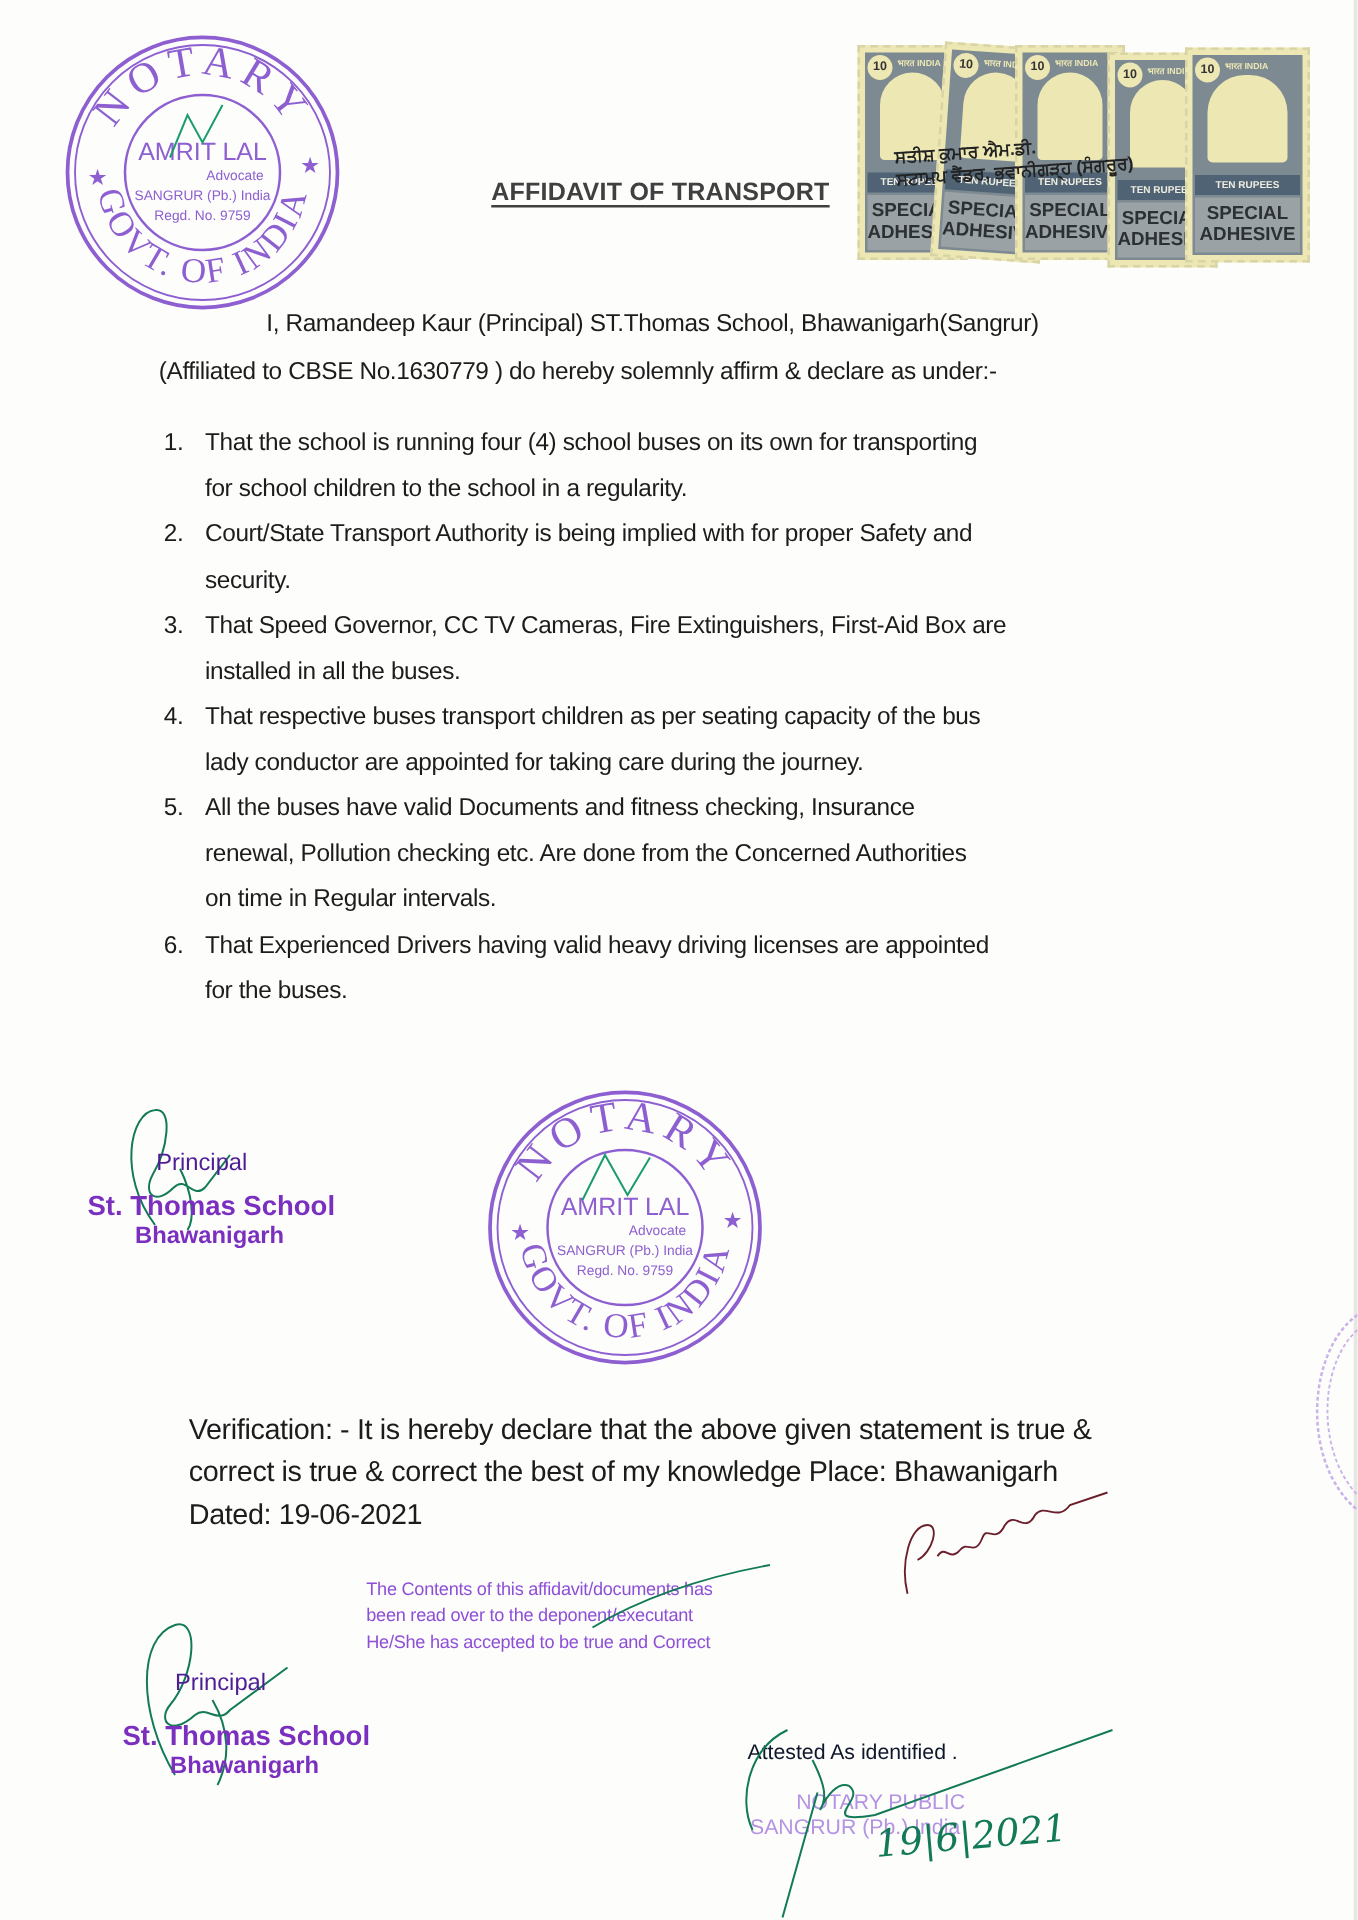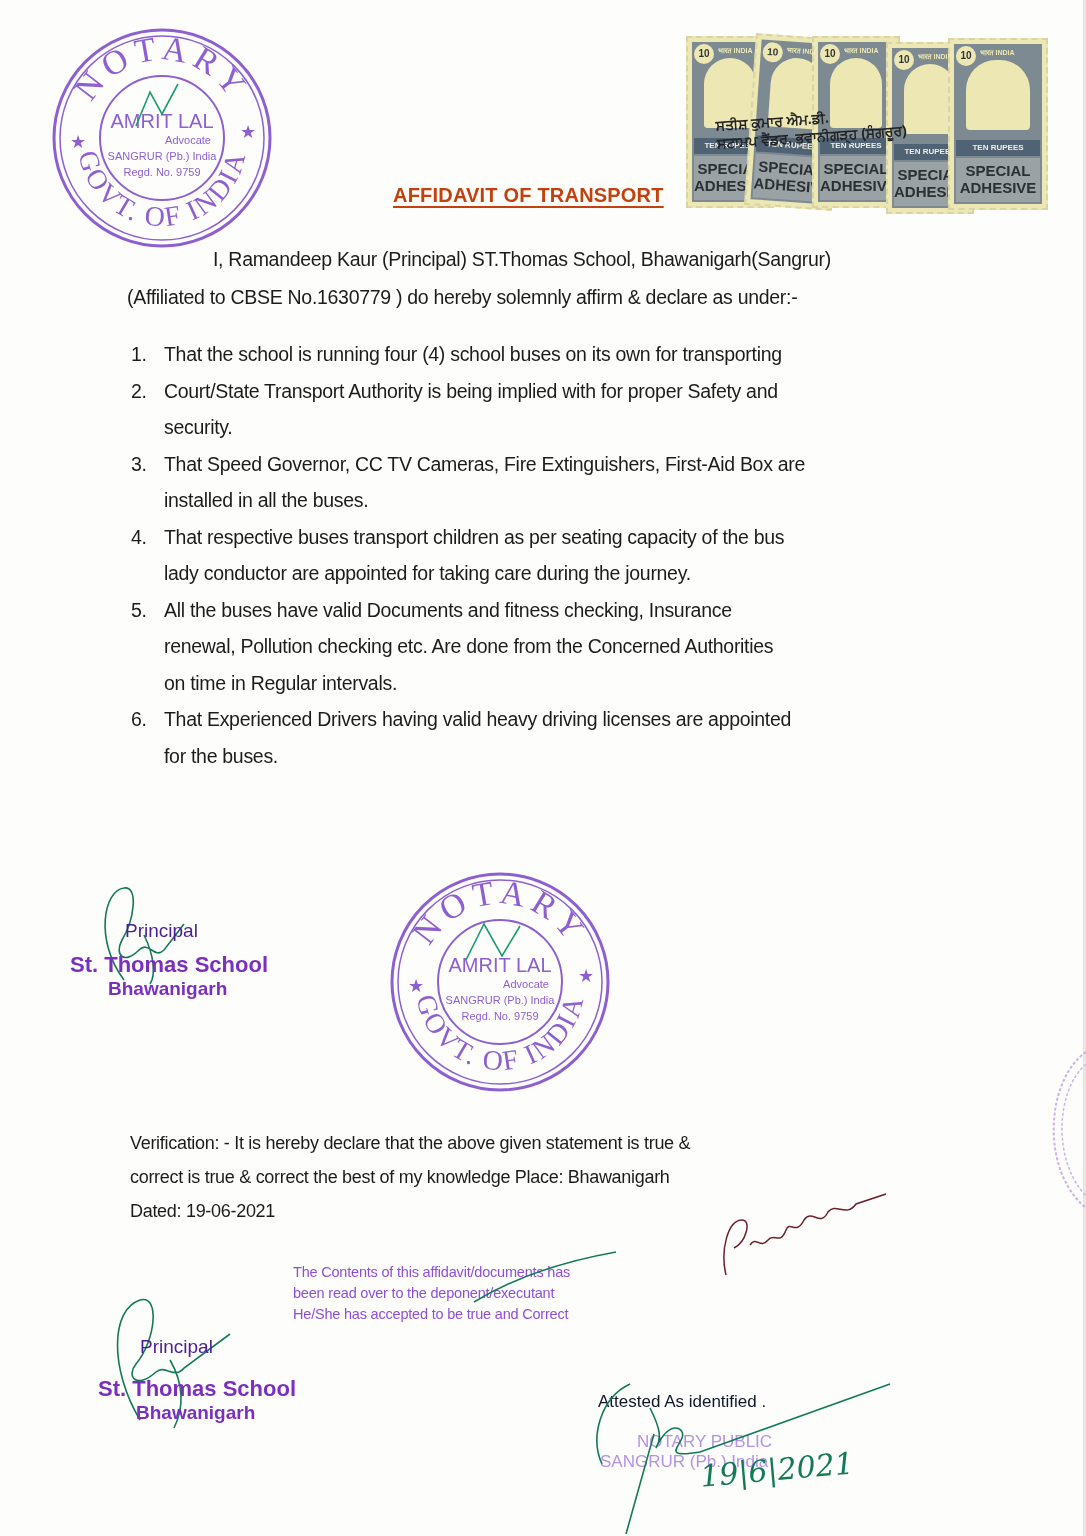--- a/index.html
+++ b/index.html
@@ -14,21 +14,21 @@
     
     .stamp { position: absolute; color: #8d5fd0; }
     .stamp svg { width: 100%; height: 100%; display: block; }
     .stamp-text { fill: #8d5fd0; font-family: "Liberation Serif", serif; }
     .stamp-inner { fill: #8d5fd0; font-family: "Liberation Sans", sans-serif; }
 
     .title {
       position: absolute; left: 393px; top: 143px;
       font-family: "Liberation Sans", sans-serif; font-weight: bold;
       font-size: 20px; letter-spacing: 0.2px; text-decoration: underline;
-      text-underline-offset: 4px; color: #c2410c; margin-top: 41px;
+      text-underline-offset: 4px; color: #404040;
     }
 
     
     .rev-stamps { position: absolute; left: 686px; top: 26px; width: 368px; height: 190px; }
     .rev { position: absolute; top: 10px; width: 88px; height: 172px; background: #ece7b3;
            border: 2px dashed #d9d4a5; box-sizing: border-box; }
     .rev .face { position: absolute; left: 4px; right: 4px; top: 4px; bottom: 4px; background: #7d8a92; }
     .rev .emblem { position: absolute; left: 16px; right: 16px; top: 20px; height: 70px; background: #ece7b3;
            border-radius: 30px 30px 4px 4px; }
     .rev .band { position: absolute; left: 6px; right: 6px; top: 100px; height: 16px; background: #4f6375;
@@ -48,21 +48,21 @@
     }
     .intro-line { position: absolute; white-space: nowrap; }
     .list { position: absolute; left: 131px; top: 336px; width: 820px; margin: 0; padding: 0; list-style: none; }
     .list li { position: relative; padding-left: 33px; line-height: 36.5px; margin-bottom: 0; }
     .list li .num { position: absolute; left: 0; top: 0; }
     .principal-label { position: absolute; font-size: 19px; color: #4c1d95; }
     .school-stamp { position: absolute; color: #7b2fbf; font-weight: bold; font-family: "Liberation Sans", sans-serif; }
     .school-stamp .s1 { font-size: 22px; white-space: nowrap; }
     .school-stamp .s2 { font-size: 19px; white-space: nowrap; padding-left: 38px; }
 
-    .verification { position: absolute; left: 130px; top: 1126px; width: 800px; font-size: 18px; line-height: 34px; letter-spacing: -0.3px; }
+    .verification { position: absolute; left: 151px; top: 1126px; width: 800px; font-size: 23px; line-height: 34px; letter-spacing: -0.3px; }
 
     .notary-note { position: absolute; left: 293px; top: 1262px; color: #8e4fd6; font-size: 14.5px; line-height: 21px; font-family: "Liberation Sans", sans-serif; letter-spacing: -0.2px; }
 
     .attested { position: absolute; left: 598px; top: 1392px; color: #0f172a; font-size: 17px; }
     .notary-public { position: absolute; left: 637px; top: 1432px; color: #b493e2; font-size: 17px; }
     .notary-place { position: absolute; left: 600px; top: 1452px; color: #b493e2; font-size: 17px; }
 
     .sig { position: absolute; pointer-events: none; }
     .handwritten-date { position: absolute; left: 700px; top: 1452px; color: #137a58;
            font-family: "DejaVu Serif", serif; font-style: italic; font-size: 30px; transform: rotate(-5deg); }
@@ -143,20 +143,21 @@
 </div>
 
 <div class="body-text">
   <div class="intro-line" style="left:213px; top:248px;">I, Ramandeep Kaur (Principal) ST.Thomas School, Bhawanigarh(Sangrur)</div>
   <div class="intro-line" style="left:127px; top:286px;">(Affiliated to CBSE No.1630779 ) do hereby solemnly affirm &amp; declare as under:-</div>
 
   <ol class="list">
     <li>
       <span class="num">1.</span>
       <div>That the school is running four  (4) school buses on its own for transporting</div>
+      <div>for  school children to the school in a regularity.</div>
     </li>
     <li>
       <span class="num">2.</span>
       <div>Court/State Transport Authority is being implied with for proper Safety and</div>
       <div>security.</div>
     </li>
     <li>
       <span class="num">3.</span>
       <div>That Speed Governor, CC TV Cameras, Fire Extinguishers, First-Aid Box are</div>
       <div>installed in all the buses.</div>

